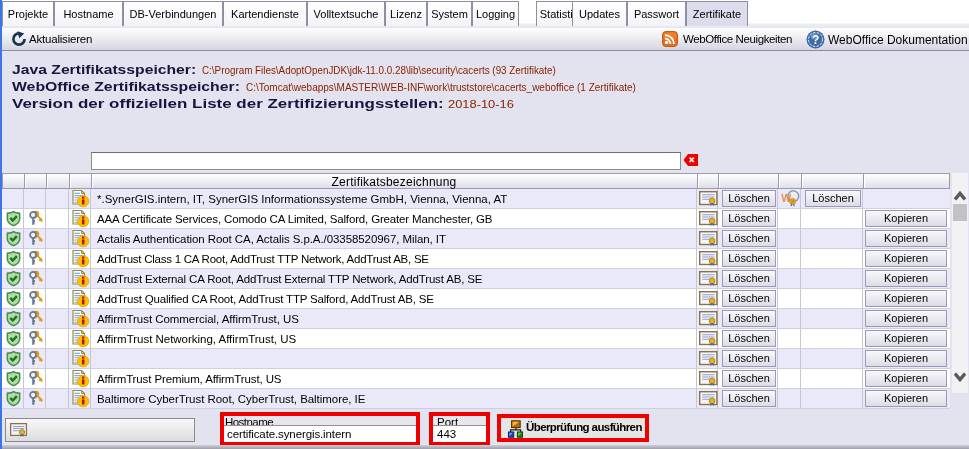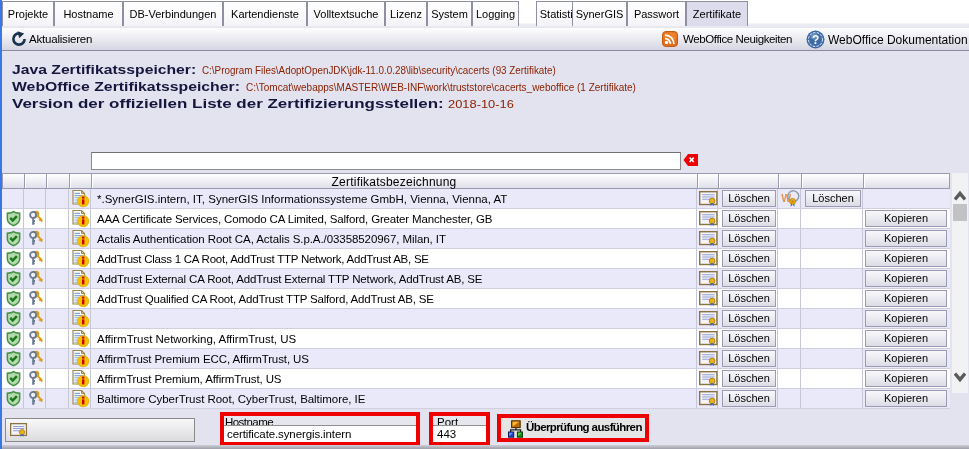--- a/index.html
+++ b/index.html
@@ -55,21 +55,21 @@
   <div id="tabbar" class="abs">
       <div class="tab" style="left:2px;width:52px;">Projekte</div>
       <div class="tab" style="left:54px;width:69px;">Hostname</div>
       <div class="tab" style="left:123px;width:100px;">DB-Verbindungen</div>
       <div class="tab" style="left:223px;width:84px;">Kartendienste</div>
       <div class="tab" style="left:307px;width:78px;">Volltextsuche</div>
       <div class="tab" style="left:385px;width:42px;">Lizenz</div>
       <div class="tab" style="left:427px;width:45px;">System</div>
       <div class="tab" style="left:472px;width:47px;">Logging</div>
       <div class="tab" style="left:536px;width:46px;">Statistik</div>
-      <div class="tab" style="left:572px;width:55px;">SynerGIS</div>
+      <div class="tab" style="left:572px;width:55px;">Updates</div>
       <div class="tab" style="left:627px;width:59px;">Passwort</div>
       <div class="tab active" style="left:686px;width:62px;">Zertifikate</div>
     </div>
 
   <div id="toolbar" class="abs">
       <div class="abs" style="left:11px;top:3px;"><svg width="16" height="16" viewBox="0 0 16 16">
           <path d="M8 2.4 A5.6 5.6 0 1 0 13.6 8" fill="none" stroke="#17334e" stroke-width="2.6"></path>
           <path d="M6.5 0.2 L13.2 2.6 L8.2 7.2 Z" fill="#17334e"></path>
         </svg></div>
       <div class="lbl" style="left:29px;letter-spacing:-0.2px;">Aktualisieren</div>
@@ -443,20 +443,21 @@
             <path d="M2 1.5 L10.5 1.5 L13.5 4.5 L13.5 15 L2 15 Z" fill="#fdfdf5" stroke="#9a8a50" stroke-width="1.2"></path>
             <path d="M10.5 1.5 L10.5 4.5 L13.5 4.5 Z" fill="#d8c890" stroke="#9a8a50"></path>
             <g stroke="#88aadd" stroke-width="1.1">
               <path d="M3.4 4.4 h5.6 M3.4 6.6 h8.4 M3.4 8.8 h8.4 M3.4 11 h8.4 M3.4 13.2 h8.4"></path>
             </g>
             <circle cx="12.2" cy="12.2" r="5.6" fill="#f4c200"></circle>
             <circle cx="12.2" cy="12.2" r="5.6" fill="none" stroke="#e0a800" stroke-width="0.8"></circle>
             <rect x="11" y="10.4" width="2.4" height="5" fill="#cc0000"></rect>
             <rect x="11" y="7.6" width="2.4" height="2" fill="#cc0000"></rect>
           </svg></div>
+        <div class="name" style="letter-spacing:-0.049px;">AffirmTrust Commercial, AffirmTrust, US</div>
         <div class="abs" style="left:697px;top:2px;"><svg width="19" height="15" viewBox="0 0 19 15">
             <rect x="0.7" y="0.7" width="17.2" height="12.8" fill="#f4f4fa" stroke="#8a7340" stroke-width="1.4"></rect>
             <g stroke="#8fa0d0" stroke-width="1.1">
               <path d="M3.2 3.7 h12.4 M3.2 6 h12.4 M3.2 8.3 h7.6"></path>
             </g>
             <circle cx="13.1" cy="10" r="2.9" fill="#e8b020" stroke="#aa7806" stroke-width="0.8"></circle>
             <path d="M11.9 12.2 L11.2 14.9 L13.1 13.8 L15 14.9 L14.3 12.2 Z" fill="#3366cc"></path>
           </svg></div>
         <div class="rowbtn" style="left:720px;width:54px;">Löschen</div>
         <div class="rowbtn" style="left:863px;width:82px;">Kopieren</div>
@@ -538,21 +539,20 @@
             <path d="M2 1.5 L10.5 1.5 L13.5 4.5 L13.5 15 L2 15 Z" fill="#fdfdf5" stroke="#9a8a50" stroke-width="1.2"></path>
             <path d="M10.5 1.5 L10.5 4.5 L13.5 4.5 Z" fill="#d8c890" stroke="#9a8a50"></path>
             <g stroke="#88aadd" stroke-width="1.1">
               <path d="M3.4 4.4 h5.6 M3.4 6.6 h8.4 M3.4 8.8 h8.4 M3.4 11 h8.4 M3.4 13.2 h8.4"></path>
             </g>
             <circle cx="12.2" cy="12.2" r="5.6" fill="#f4c200"></circle>
             <circle cx="12.2" cy="12.2" r="5.6" fill="none" stroke="#e0a800" stroke-width="0.8"></circle>
             <rect x="11" y="10.4" width="2.4" height="5" fill="#cc0000"></rect>
             <rect x="11" y="7.6" width="2.4" height="2" fill="#cc0000"></rect>
           </svg></div>
-        <div class="name" style="letter-spacing:-0.103px;">AffirmTrust Premium ECC, AffirmTrust, US</div>
         <div class="abs" style="left:697px;top:2px;"><svg width="19" height="15" viewBox="0 0 19 15">
             <rect x="0.7" y="0.7" width="17.2" height="12.8" fill="#f4f4fa" stroke="#8a7340" stroke-width="1.4"></rect>
             <g stroke="#8fa0d0" stroke-width="1.1">
               <path d="M3.2 3.7 h12.4 M3.2 6 h12.4 M3.2 8.3 h7.6"></path>
             </g>
             <circle cx="13.1" cy="10" r="2.9" fill="#e8b020" stroke="#aa7806" stroke-width="0.8"></circle>
             <path d="M11.9 12.2 L11.2 14.9 L13.1 13.8 L15 14.9 L14.3 12.2 Z" fill="#3366cc"></path>
           </svg></div>
         <div class="rowbtn" style="left:720px;width:54px;">Löschen</div>
         <div class="rowbtn" style="left:863px;width:82px;">Kopieren</div>

